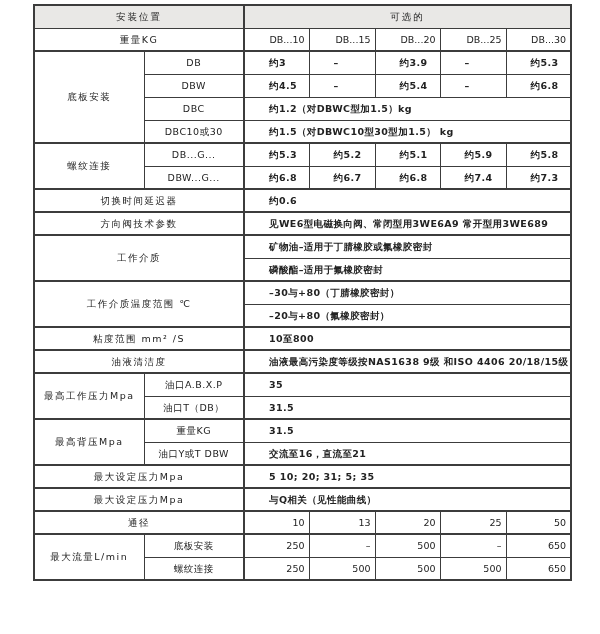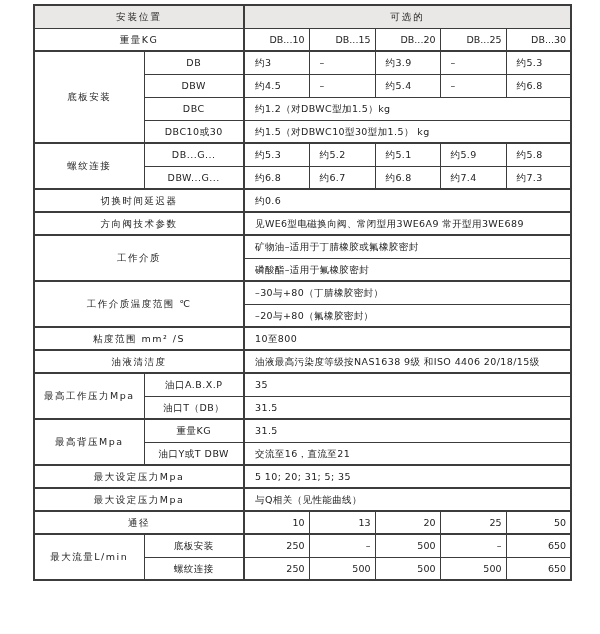--- a/index.html
+++ b/index.html
@@ -17,21 +17,21 @@
   }
   table.spec { border:2px solid var(--border,#3c3c3c); }
   td {
     border:1px solid var(--border,#3c3c3c);
     height:23px; padding:0 4px; text-align:center;
     overflow:hidden; white-space:nowrap; vertical-align:middle;
   }
   td.hdr { background:var(--header_bg,#e9e8e6); letter-spacing:2px; }
   td.lbl, td.grp { letter-spacing:1.5px; }
   td.sub { letter-spacing:0.5px;margin-left:46px; }
-  td.val { text-align:left; padding-left:10px; letter-spacing:0.4px; }
+  td.val { text-align:left; padding-left:24px; letter-spacing:0.4px;font-weight:bold; }
   td.num { text-align:right; }
   tr.ts > td { border-top-width:2px; }   
   td.dv { border-left-width:2px; }       
 </style>
 </head>
 <body>
 
 <table class="spec">
   <colgroup>
     <col style="width:110px">

